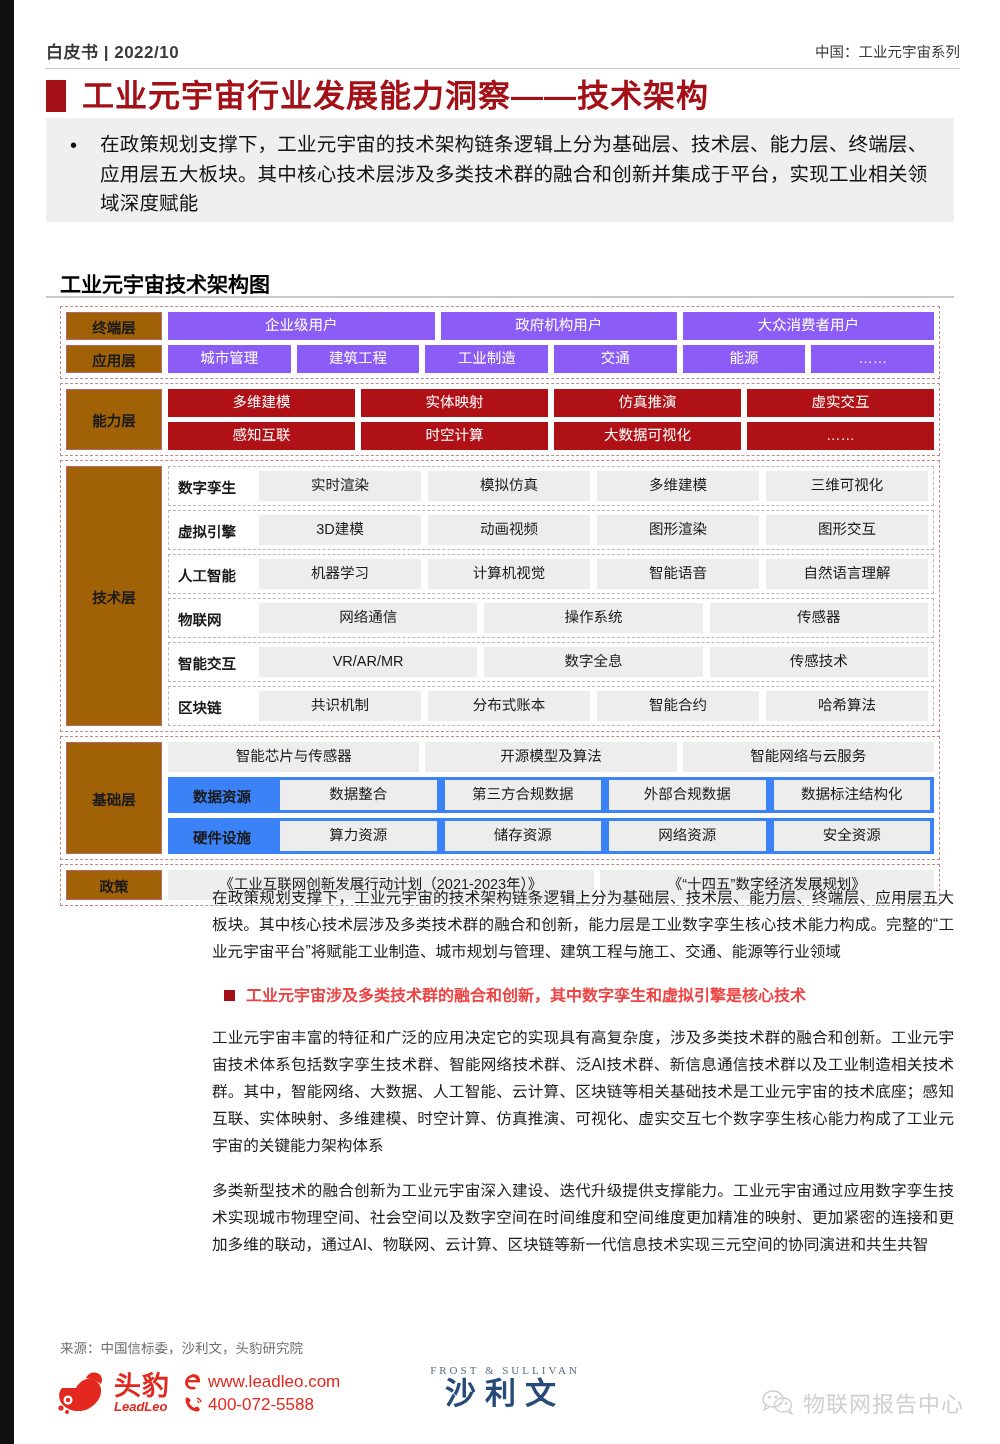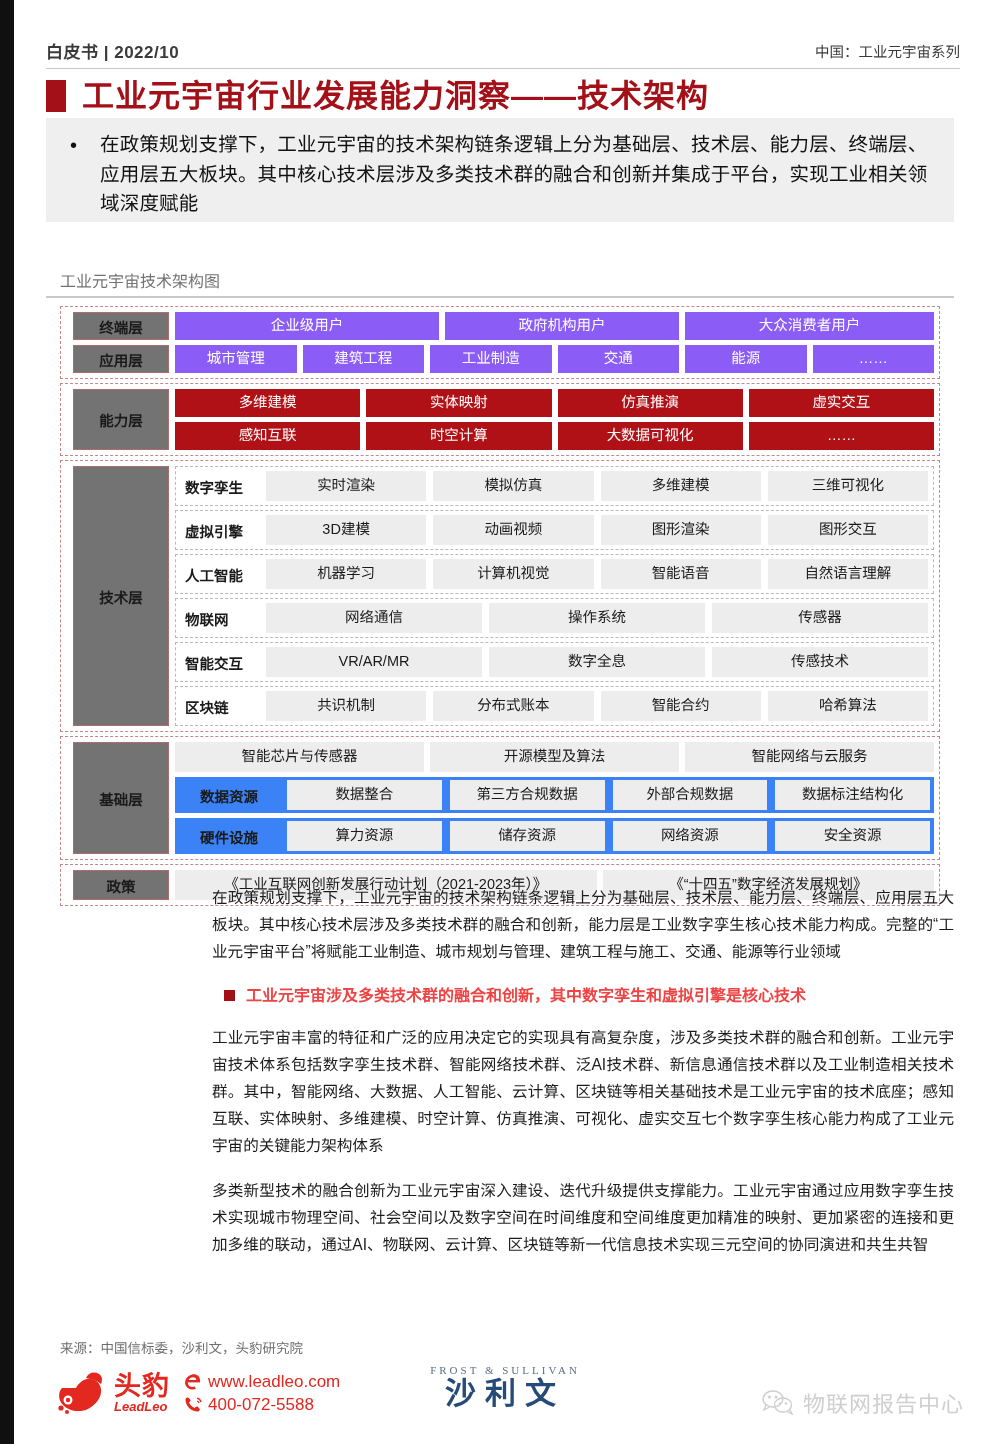--- a/index.html
+++ b/index.html
@@ -26,42 +26,41 @@
   .title-mark { width:20px; height:32px; background:#a31018; margin-right:16px; flex:0 0 auto; }
   .title-text { font-size:32px; font-weight:bold; color:#a31018; letter-spacing:1px; line-height:1; white-space:nowrap; }
 
   
   .summary { position:absolute; left:46px; top:118px; width:908px; height:104px; background:#efefef; }
   .summary-inner { position:absolute; left:24px; top:12px; right:18px; display:flex; }
   .sum-bullet { font-size:20px; line-height:30px; color:#111; width:30px; flex:0 0 auto; text-align:left; }
   .sum-text { font-size:19.5px; line-height:29.5px; color:#111; letter-spacing:.2px; }
 
   
-  .fig-title { position:absolute; left:60px; top:268px; font-size:16px; font-weight:normal; color:#737373; }
+  .fig-title { position:absolute; left:60px; top:268px; font-size:21px; font-weight:bold; color:#000000; }
   .fig-rule { position:absolute; left:46px; top:296px; width:908px; height:2px; background:#c9c9c9; }
 
   
   .diagram { position:absolute; left:60px; top:306px; width:880px; }
   .dash-group {
     border:1.4px dashed #c3888c;
     padding:5px;
     margin-bottom:4px;
     background:#fff;
   }
   .row { display:flex; align-items:stretch; gap:6px; }
   .row + .row { margin-top:5px; }
 
   .layer-label {
     flex:0 0 96px;
     border:1.6px solid #b4696d;
-    background:#737373;
+    background:#a16207;
     display:flex; align-items:center; justify-content:center;
     font-size:14.5px; font-weight:bold; color:#1a1a1a;
     min-height:28px;
-    margin-left:7px;
   }
   .layer-label.tall { align-self:stretch; }
 
   .cells { display:flex; gap:6px; flex:1 1 auto; }
   .cell {
     display:flex; align-items:center; justify-content:center;
     font-size:14.5px; text-align:center; padding:4px 2px;
     line-height:1.1;
   }
 

